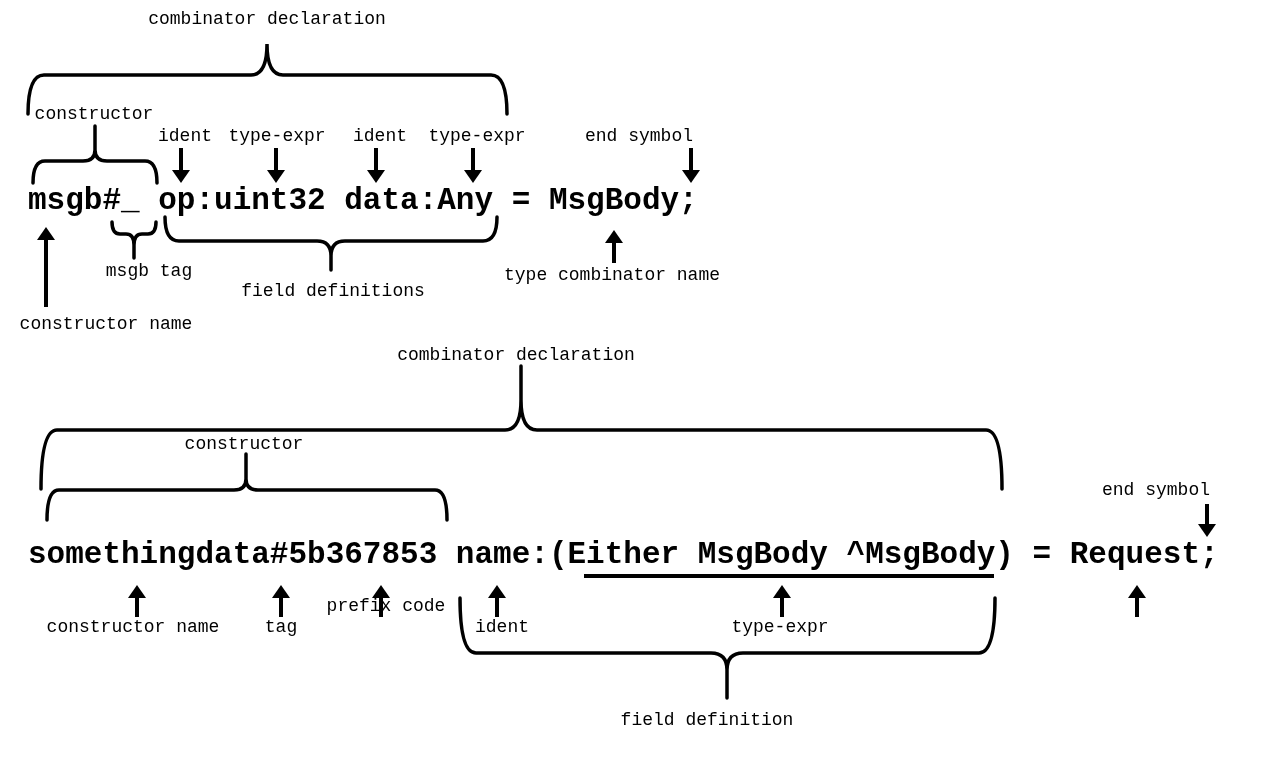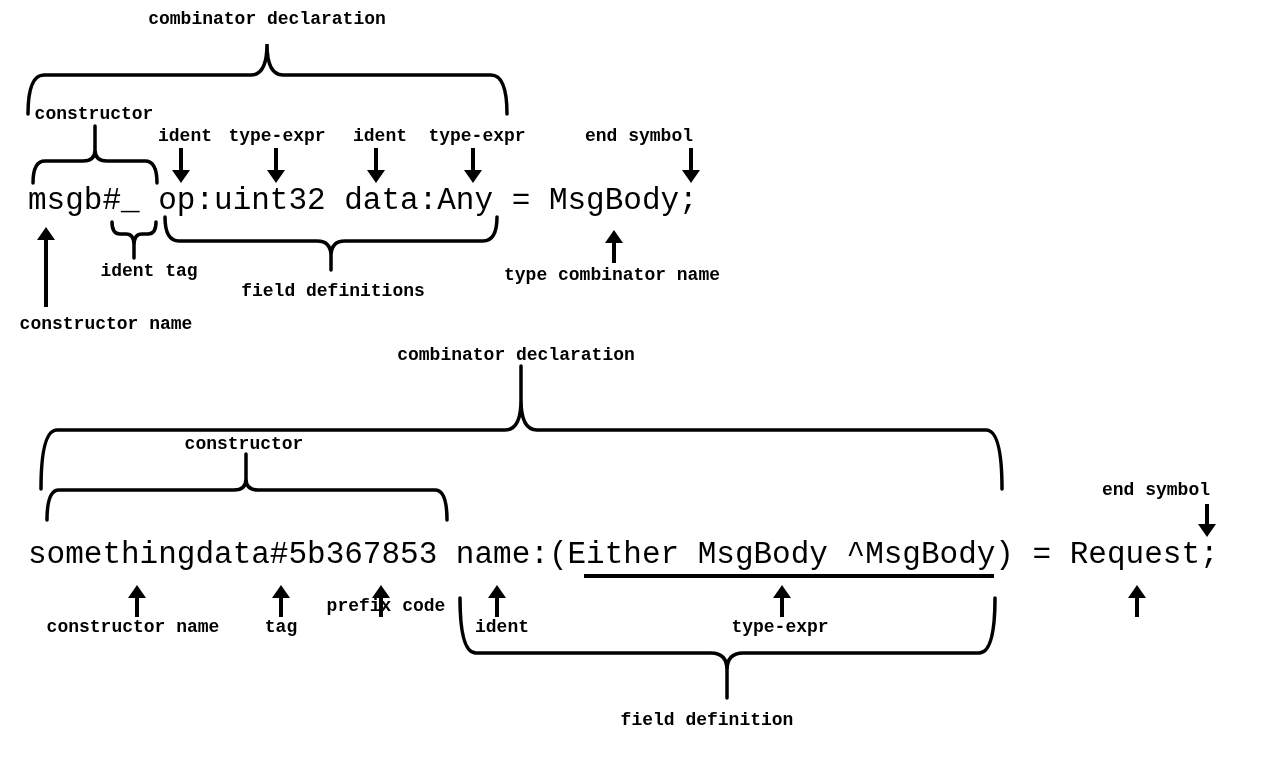--- a/index.html
+++ b/index.html
@@ -1,22 +1,22 @@
 <!DOCTYPE html>
 <html><head>
 <meta charset="utf-8">
 <style>
   html,body{margin:0;padding:0;background:#ffffff;}
   #stage{position:relative;width:1280px;height:778px;background:#ffffff;overflow:hidden;
          font-family:"Liberation Mono","DejaVu Sans Mono",monospace;color:#000;}
-  .lbl{position:absolute;font-weight:bold;font-size:18px;line-height:20px;white-space:nowrap;
+  .lbl{position:absolute;font-weight:normal;font-size:18px;line-height:20px;white-space:nowrap;
        transform:translateX(-50%);letter-spacing:0;}
   .lbl3{position:absolute;font-weight:bold;font-size:18px;line-height:21.5px;text-align:center;
         transform:translateX(-50%);white-space:pre-line;}
-  .code{position:absolute;font-size:31px;line-height:38px;white-space:pre;font-weight:400;}
+  .code{position:absolute;font-size:31px;line-height:38px;white-space:pre;font-weight:700;}
   svg.overlay{position:absolute;left:0;top:0;}
   .brace{fill:none;stroke:#000;stroke-width:3.5;stroke-linecap:round;}
   .uline{stroke:#000;stroke-width:4;}
   .arrow{position:absolute;width:18px;}
   .arrow .shaft{width:4px;margin:0 auto;background:#000;}
   .arrow .head-down{width:0;height:0;margin:0 auto;
      border-left:9px solid transparent;border-right:9px solid transparent;border-top:13px solid #000;}
   .arrow .head-up{width:0;height:0;margin:0 auto;
      border-left:9px solid transparent;border-right:9px solid transparent;border-bottom:13px solid #000;}
 </style>
@@ -70,21 +70,21 @@
     <div class="shaft" style="height:22px"></div>
       <div class="head-down"></div>
     </div>
   <div class="arrow" style="left:682px;top:148px">
     <div class="shaft" style="height:22px"></div>
       <div class="head-down"></div>
     </div>
 
   <div class="code" style="left:28px;top:182px">msgb#_ op:uint32 data:Any = MsgBody;</div>
 
-  <div class="lbl" style="left:149px;top:261px">ident tag</div>
+  <div class="lbl" style="left:149px;top:261px">msgb tag</div>
   <div class="lbl" style="left:333px;top:281px">field definitions</div>
 
   <div class="arrow" style="left:37px;top:227px">
     <div class="head-up"></div>
       <div class="shaft" style="height:67px"></div>
     </div>
   <div class="lbl" style="left:106px;top:314px">constructor name</div>
 
   <div class="arrow" style="left:605px;top:230px">
     <div class="head-up"></div>

